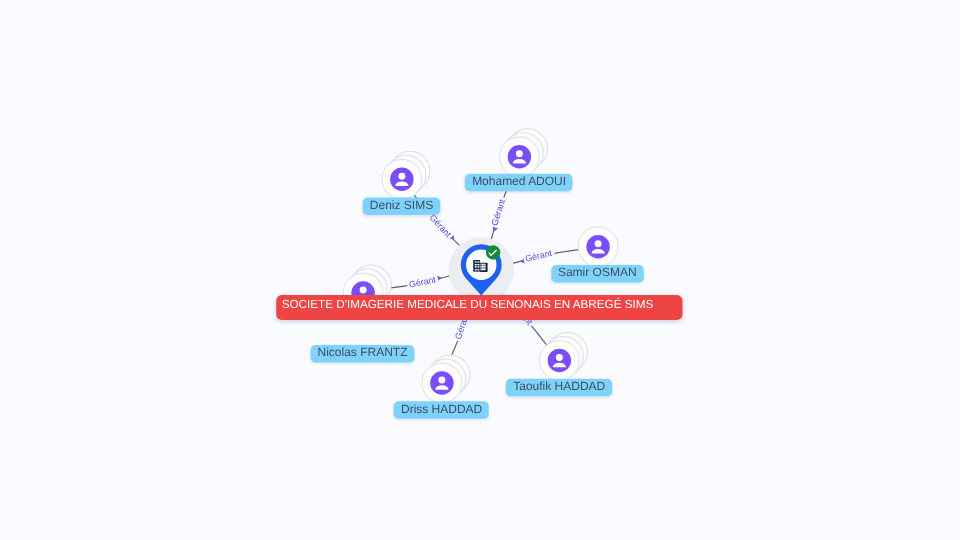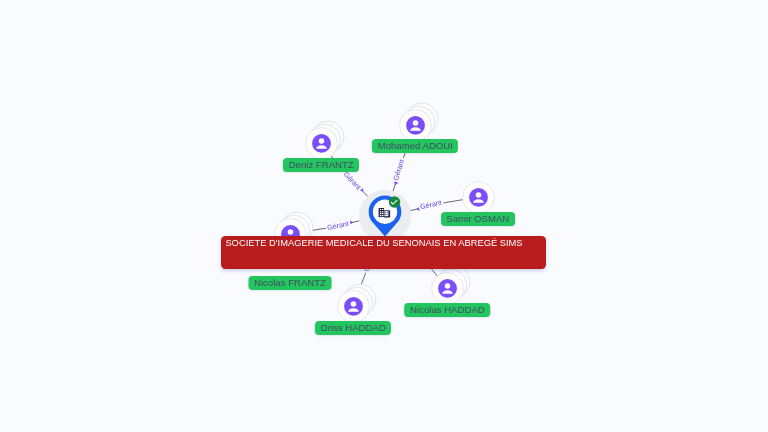--- a/index.html
+++ b/index.html
@@ -4,28 +4,28 @@
 <title>Graph</title>
 <style>
   html,body{margin:0;padding:0;}
   body{width:768px;height:432px;overflow:hidden;background:#fafbfe;
        font-family:"Liberation Sans",sans-serif;-webkit-font-smoothing:antialiased;}
   #stage{position:relative;width:768px;height:432px;background:#fafbfe;}
   svg.layer{position:absolute;left:0;top:0;width:768px;height:432px;overflow:visible;}
   .node{position:absolute;transform:translate(-50%,-50%);line-height:0;font-size:0;}
   .node svg{display:block;}
   .pname{position:absolute;transform:translateX(-50%);
-         background:#22c55e;border-radius:4px;color:#434b63;
+         background:#7dd3fc;border-radius:4px;color:#434b63;
          font-size:9.6px;line-height:14.1px;height:14.1px;padding:0 5.5px;white-space:nowrap;
          box-shadow:0 1px 2px rgba(70,80,110,.13);}
   .elabel{position:absolute;color:#6046dd;font-size:7.1px;line-height:8px;
          white-space:nowrap;background:#fafbfe;padding:0 1.5px;}
   .centerlabel{position:absolute;
-         background:#b91c1c;border-radius:4.5px;color:#fdfeff;
-         font-size:9.35px;line-height:15.8px;height:33px;
+         background:#ef4444;border-radius:4.5px;color:#fdfeff;
+         font-size:9.35px;line-height:15.8px;height:20px;
          padding:0 23.8px 0 4px;white-space:nowrap;
          box-shadow:0 1.5px 3.5px rgba(30,70,150,.22);}
 </style>
 </head>
 <body>
 
 <div id="stage">
   <svg class="layer" id="edges">
       <g>
         <path d="M331.22,155.82 Q347.76,177.52 367.60,196.31" fill="none" stroke="#5c6271" stroke-width="0.95" stroke-linecap="round"></path>
@@ -64,21 +64,21 @@
       <div class="node" style="left: 321px; top: 143.5px; margin-left: 5.5px; margin-top: -3.4px;">
         <svg width="52" height="52" viewBox="0 0 52 52">
    <circle cx="27.0" cy="22.9" r="15.9" fill="#fdfdfe" stroke="#dcdee4" stroke-width="0.85"></circle>
            <circle cx="23.8" cy="26.1" r="15.9" fill="#fdfdfe" stroke="#dcdee4" stroke-width="0.85"></circle>
    <circle cx="20.5" cy="29.4" r="15.9" fill="#fefeff" stroke="#e2e4ea" stroke-width="0.9"></circle>
    <circle cx="20.5" cy="29.4" r="9.4" fill="#7c4dfb"></circle>
    <circle cx="20.5" cy="26.95" r="2.78" fill="#fff"></circle>
    <path d="M15.2 34.75 a5.3 3.6 0 0 1 10.6 0 z" fill="#fff"></path>
  </svg>
       </div>
-      <div class="pname" style="left: 321.2px; top: 157.7px;">Deniz FRANTZ</div>
+      <div class="pname" style="left: 321.2px; top: 157.7px;">Deniz SIMS</div>
       <div class="node" style="left: 415.5px; top: 125.5px; margin-left: 5.5px; margin-top: -3.4px;">
         <svg width="52" height="52" viewBox="0 0 52 52">
    <circle cx="27.0" cy="22.9" r="15.9" fill="#fdfdfe" stroke="#dcdee4" stroke-width="0.85"></circle>
            <circle cx="23.8" cy="26.1" r="15.9" fill="#fdfdfe" stroke="#dcdee4" stroke-width="0.85"></circle>
    <circle cx="20.5" cy="29.4" r="15.9" fill="#fefeff" stroke="#e2e4ea" stroke-width="0.9"></circle>
    <circle cx="20.5" cy="29.4" r="9.4" fill="#7c4dfb"></circle>
    <circle cx="20.5" cy="26.95" r="2.78" fill="#fff"></circle>
    <path d="M15.2 34.75 a5.3 3.6 0 0 1 10.6 0 z" fill="#fff"></path>
  </svg>
       </div>
@@ -96,21 +96,21 @@
       <div class="node" style="left: 447px; top: 288px; margin-left: 5.5px; margin-top: -3.4px;">
         <svg width="52" height="52" viewBox="0 0 52 52">
    <circle cx="27.0" cy="22.9" r="15.9" fill="#fdfdfe" stroke="#dcdee4" stroke-width="0.85"></circle>
            <circle cx="23.8" cy="26.1" r="15.9" fill="#fdfdfe" stroke="#dcdee4" stroke-width="0.85"></circle>
    <circle cx="20.5" cy="29.4" r="15.9" fill="#fefeff" stroke="#e2e4ea" stroke-width="0.9"></circle>
    <circle cx="20.5" cy="29.4" r="9.4" fill="#7c4dfb"></circle>
    <circle cx="20.5" cy="26.95" r="2.78" fill="#fff"></circle>
    <path d="M15.2 34.75 a5.3 3.6 0 0 1 10.6 0 z" fill="#fff"></path>
  </svg>
       </div>
-      <div class="pname" style="left: 447.4px; top: 303px;">Nicolas HADDAD</div>
+      <div class="pname" style="left: 447.4px; top: 303px;">Taoufik HADDAD</div>
       <div class="node" style="left: 353px; top: 306.5px; margin-left: 5.5px; margin-top: -3.4px;">
         <svg width="52" height="52" viewBox="0 0 52 52">
    <circle cx="27.0" cy="22.9" r="15.9" fill="#fdfdfe" stroke="#dcdee4" stroke-width="0.85"></circle>
            <circle cx="23.8" cy="26.1" r="15.9" fill="#fdfdfe" stroke="#dcdee4" stroke-width="0.85"></circle>
    <circle cx="20.5" cy="29.4" r="15.9" fill="#fefeff" stroke="#e2e4ea" stroke-width="0.9"></circle>
    <circle cx="20.5" cy="29.4" r="9.4" fill="#7c4dfb"></circle>
    <circle cx="20.5" cy="26.95" r="2.78" fill="#fff"></circle>
    <path d="M15.2 34.75 a5.3 3.6 0 0 1 10.6 0 z" fill="#fff"></path>
  </svg>
       </div>

